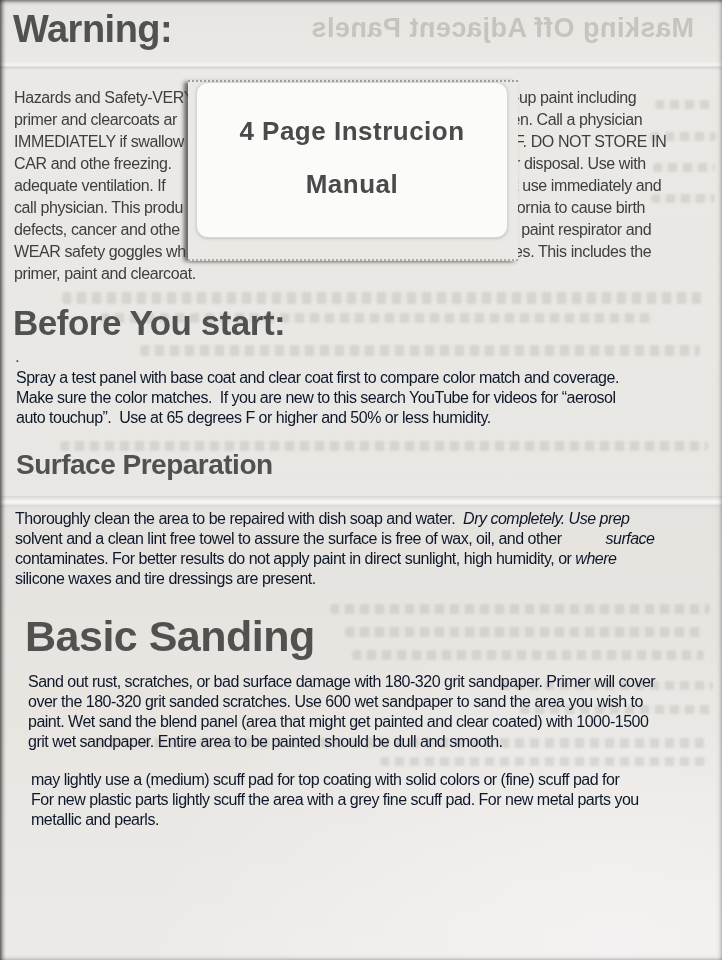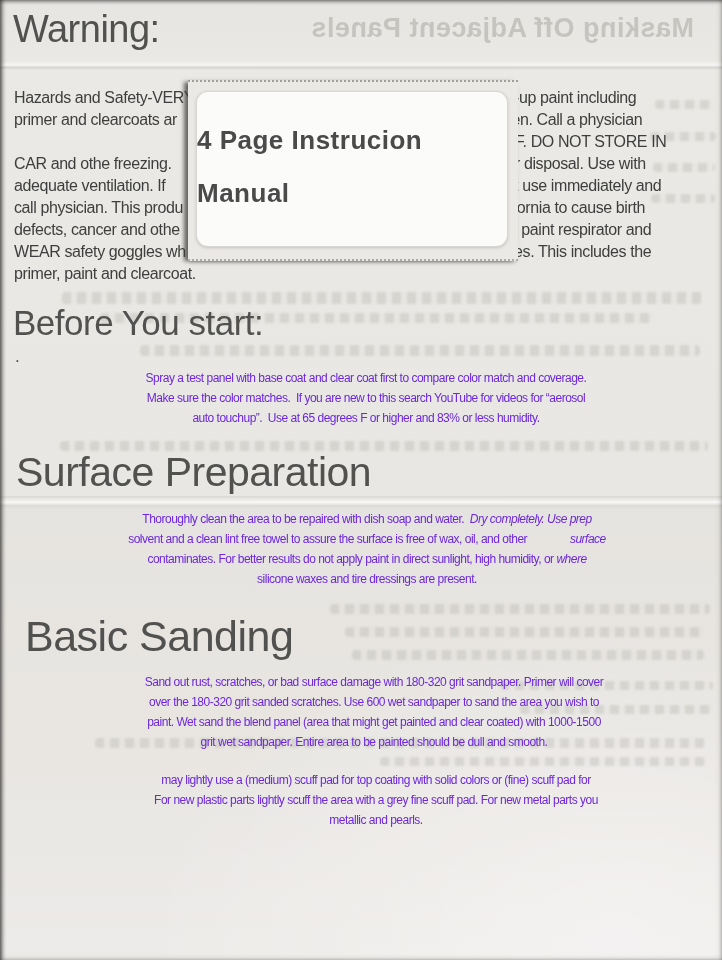--- a/index.html
+++ b/index.html
@@ -43,53 +43,53 @@
     font-size:27px;font-weight:600;letter-spacing:0.5px;
     color:rgba(176,175,169,0.62);text-align:center;filter:blur(0.7px);
     white-space:nowrap;
   }
   .ghost-bar{
     position:absolute;z-index:2;border-radius:4px;filter:blur(1.2px);opacity:0.55;
     background:repeating-linear-gradient(90deg, rgba(170,169,162,0.55) 0 9px, rgba(170,169,162,0.05) 9px 15px);
   }
   
   .heading{
-    position:absolute;z-index:4;color:#515150;font-weight:400;
+    position:absolute;z-index:4;color:#515150;font-weight:700;
     letter-spacing:-0.5px;white-space:nowrap;
   }
   #h-warning{left:13px;top:8px;font-size:38px;}
   #h-before{left:13px;top:303px;font-size:35px;}
-  #h-surface{left:16px;top:449px;font-size:41px;text-align:center;}
+  #h-surface{left:16px;top:449px;font-size:28px;text-align:center;}
   #h-basic{left:25px;top:612px;font-size:43px;}
   .stray-dot{position:absolute;left:15px;top:347px;font-size:17px;z-index:4;color:#4a4a4a;}
   
-  .para{position:absolute;z-index:4;font-size:12px;letter-spacing:-0.5px;color:#6d28d9;text-align:center;}
+  .para{position:absolute;z-index:4;font-size:16px;letter-spacing:-0.5px;color:#0f172a;}
   .tline{height:20px;line-height:20px;white-space:pre;}
   #p-before{left:16px;top:368px;width:700px;}
   #p-surface{left:15px;top:509px;width:704px;}
   #p-sand1{left:28px;top:672px;width:692px;}
   #p-sand2{left:31px;top:770px;width:690px;}
   
   #p-warning{left:0;top:87px;width:722px;z-index:4;position:absolute;font-size:16px;letter-spacing:-0.4px;color:#3e3e3e;}
   .wline{position:relative;height:22px;line-height:22px;white-space:pre;}
   .wl{margin-left:14px;}
   .wr{position:absolute;left:498px;top:0;}
   
   .sticker-backing{
     position:absolute;left:188px;top:80px;width:330px;height:177px;z-index:10;
     background:#ebe9e5;
     border-top:2px dotted rgba(148,146,140,0.85);
     border-bottom:2px dotted rgba(148,146,140,0.7);
     box-shadow:-5px 1px 4px -1px rgba(62,61,58,0.75), 0 3px 4px -2px rgba(90,88,84,0.4);
   }
   .sticker-label{
-    position:absolute;left:8px;top:9px;width:312px;height:156px;
+    position:absolute;left:8px;top:0;width:312px;height:156px;
     background:#fbfbf9;border:1px solid rgba(188,186,180,0.55);border-radius:12px;
     box-shadow:0 1px 3px rgba(90,88,84,0.25);
-    display:flex;flex-direction:column;
+    display:flex;flex-direction:column;align-items:center;
     padding-top:33px;box-sizing:border-box;gap:22px;
   }
   .sticker-line{
     font-size:26px;font-weight:700;color:#4a4a4a;letter-spacing:0.5px;white-space:nowrap;
   }
 </style>
 </head>
 <body>
 
 <div class="photo">
@@ -116,42 +116,42 @@
     </div>
 
   <div class="sheet-edge-top"></div>
   <div class="sheet-edge-mid"></div>
 
   <div class="heading" id="h-warning">Warning:</div>
 
   <div id="p-warning">
       <div class="wline"><span class="wl">Hazards and Safety-VERY</span><span class="wr">ch-up paint including</span></div>
       <div class="wline"><span class="wl">primer and clearcoats ar</span><span class="wr">dren. Call a physician</span></div>
-      <div class="wline"><span class="wr">20F. DO NOT STORE IN</span></div>
+      <div class="wline"><span class="wl">IMMEDIATELY if swallow</span><span class="wr">20F. DO NOT STORE IN</span></div>
       <div class="wline"><span class="wl">CAR and othe freezing.</span><span class="wr">per disposal. Use with</span></div>
       <div class="wline"><span class="wl">adequate ventilation. If</span><span class="wr">uct use immediately and</span></div>
       <div class="wline"><span class="wl">call physician. This produ</span><span class="wr">alifornia to cause birth</span></div>
       <div class="wline"><span class="wl">defects, cancer and othe</span><span class="wr">ive paint respirator and</span></div>
       <div class="wline"><span class="wl">WEAR safety goggles wh</span><span class="wr">eyes. This includes the</span></div>
       <div class="wline"><span class="wl">primer, paint and clearcoat.</span></div>
     </div>
 
   <div class="sticker-backing">
     <div class="sticker-label">
       <div class="sticker-line">4 Page Instrucion</div>
       <div class="sticker-line">Manual</div>
     </div>
   </div>
 
   <div class="heading" id="h-before">Before You start:</div>
   <div class="stray-dot">.</div>
   <div class="para" id="p-before">
       <div class="tline"><span>Spray a test panel with base coat and clear coat first to compare color match and coverage.</span></div>
       <div class="tline"><span>Make sure the color matches.  If you are new to this search YouTube for videos for “aerosol</span></div>
-      <div class="tline"><span>auto touchup”.  Use at 65 degrees F or higher and 83% or less humidity.</span></div>
+      <div class="tline"><span>auto touchup”.  Use at 65 degrees F or higher and 50% or less humidity.</span></div>
     </div>
 
   <div class="heading" id="h-surface">Surface Preparation</div>
   <div class="para" id="p-surface">
       <div class="tline"><span>Thoroughly clean the area to be repaired with dish soap and water.  </span><span style="font-style: italic;">Dry completely. Use prep</span></div>
       <div class="tline"><span>solvent and a clean lint free towel to assure the surface is free of wax, oil, and other </span><span style="font-style: italic; margin-left: 40px;">surface</span></div>
       <div class="tline"><span>contaminates. For better results do not apply paint in direct sunlight, high humidity, or </span><span style="font-style: italic; margin-top: 25px;">where</span></div>
       <div class="tline"><span>silicone waxes and tire dressings are present.</span></div>
     </div>
 

